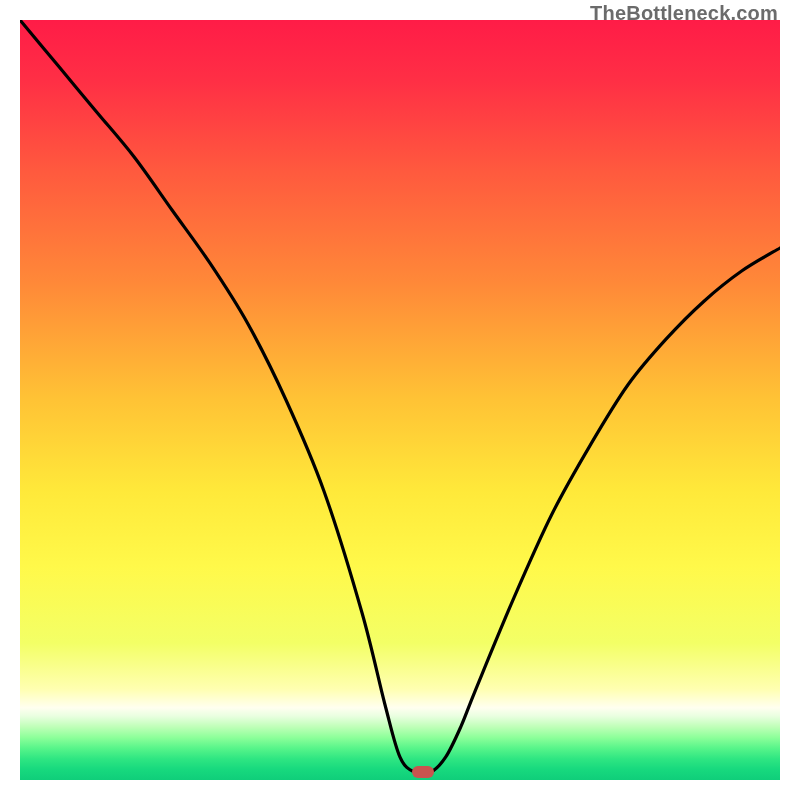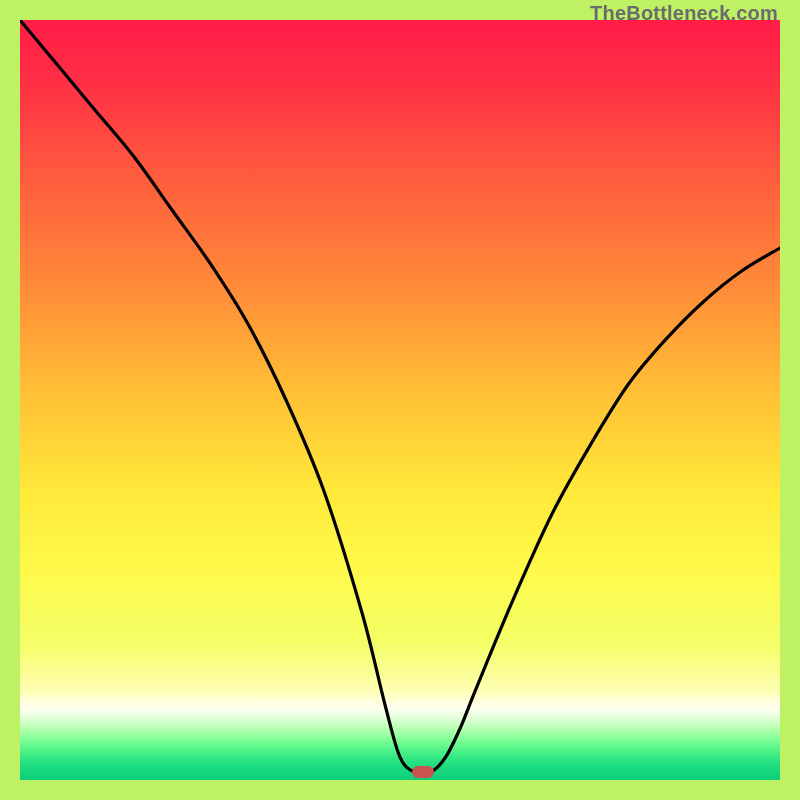--- a/index.html
+++ b/index.html
@@ -10,21 +10,21 @@
     background: #000;
     overflow: hidden;
     font-family: Arial, Helvetica, sans-serif;
   }
   .frame {
     position: absolute;
     left: 0;
     top: 0;
     width: 800px;
     height: 800px;
-    background: #bef264;
+    background: #ffffff;
   }
   .plot {
     position: absolute;
     left: 20px;
     top: 20px;
     width: 760px;
     height: 760px;
     overflow: hidden;
   }
   .gradient {

